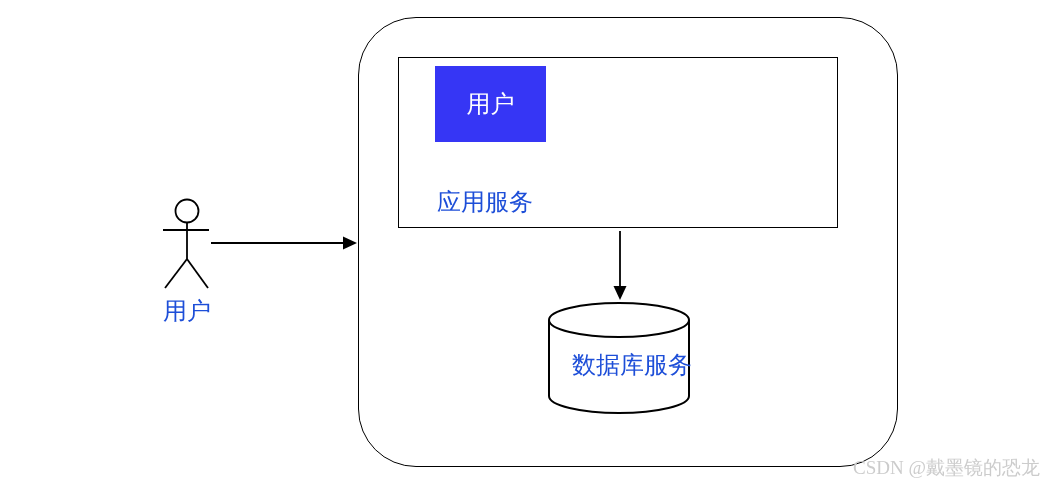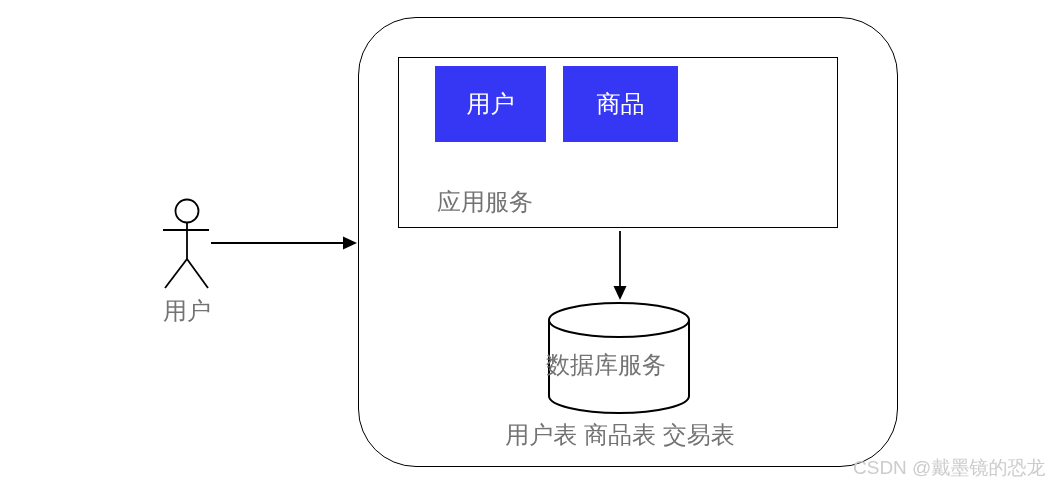--- a/index.html
+++ b/index.html
@@ -15,21 +15,21 @@
     background: var(--canvas-white, #ffffff);
     font-family: "Liberation Sans", sans-serif;
     color: #000000;
   }
   .abs { position: absolute; }
   .label {
     position: absolute;
     font-size: 24px;
     line-height: 1.2;
     white-space: nowrap;
-    color: #737373;
+    color: #1d4ed8;
   }
 
   
   .actor-figure { left: 147px; top: 195px; }
   .actor-label { left: 147px; top: 297px; width: 80px; text-align: center; }
 
   
   .h-arrow { left: 210px; top: 233px; }
   .v-arrow { left: 611px; top: 230px; }
   .h-arrow line, .v-arrow line { stroke: var(--stroke-black, #000000); stroke-width: 1.8; }
@@ -71,32 +71,33 @@
   .module-3 { left: 289px; width: 115px; }
   .app-label { left: 38px; top: 130px; }
 
   
   .cylinder-svg { left: 546px; top: 300px; }
   .cylinder-svg path, .cylinder-svg ellipse {
     fill: #ffffff;
     stroke: var(--stroke-black, #000000);
     stroke-width: 2;
   }
-  .db-label { left: 546px; top: 351px; width: 146px; text-align: left; }
+  .db-label { left: 546px; top: 351px; width: 146px; text-align: right; }
 
   
   .tables-caption { left: 470px; top: 421px; width: 300px; text-align: center; }
 
   
   .watermark {
     position: absolute;
     left: 853px; top: 455px;
     font-size: 19px;
     color: var(--watermark-gray, #cccccc);
     white-space: nowrap;
+    font-family: Liberation Serif, serif;
   }
 
   .actor-figure circle, .actor-figure line {
     fill: none;
     stroke: var(--stroke-black, #000000);
     stroke-width: 1.8;
   }
 </style>
 </head>
 <body>
@@ -114,32 +115,30 @@
 
   <svg class="abs h-arrow" width="150" height="20" viewBox="0 0 150 20">
     <line x1="1" y1="10" x2="134" y2="10"></line>
     <polygon points="147,10 133,3.5 133,16.5"></polygon>
   </svg>
 
   <div class="abs server-box"></div>
 
   <div class="abs app-box">
     <div class="module module-1">用户</div>
-    <div class="module module-2">商品</div>
     <div class="label app-label">应用服务</div>
   </div>
 
   <svg class="abs v-arrow" width="18" height="72" viewBox="0 0 18 72">
     <line x1="9" y1="1" x2="9" y2="57"></line>
     <polygon points="9,70 2.5,56 15.5,56"></polygon>
   </svg>
 
   <svg class="abs cylinder-svg" width="146" height="116" viewBox="0 0 146 116">
     <path d="M3,20 L3,96 A70,17 0 0 0 143,96 L143,20"></path>
     <ellipse cx="73" cy="20" rx="70" ry="17"></ellipse>
   </svg>
   <div class="label db-label">数据库服务</div>
 
-  <div class="label tables-caption">用户表 商品表 交易表</div>
 
   <div class="watermark">CSDN @戴墨镜的恐龙</div>
 
 </div>
 
 </body></html>

